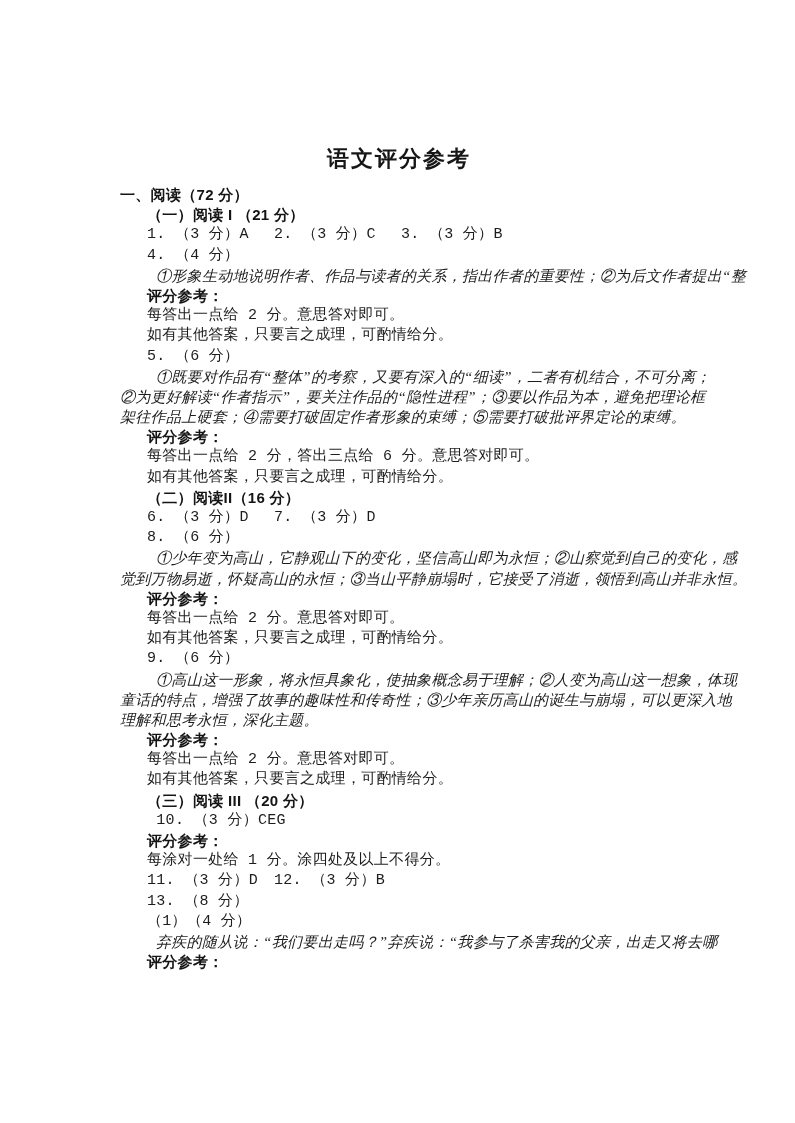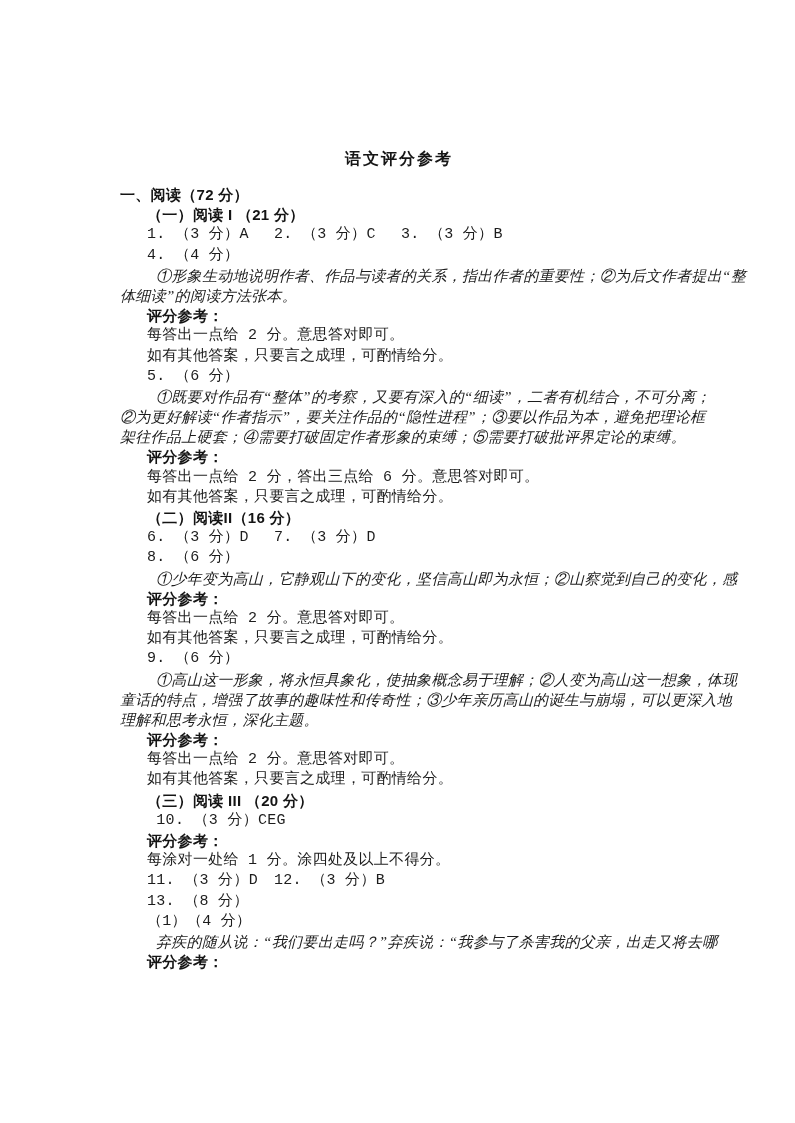--- a/index.html
+++ b/index.html
@@ -16,21 +16,21 @@
   }
   .doc {
     position: absolute;
     left: 120px; top: 146px;
     width: 558px;
     color: #1c1c1c;
   }
   .doc-title {
     font-family: "Liberation Sans", sans-serif;
     font-weight: 700;
-    font-size: 16px;
+    font-size: 22px;
     line-height: 26px;
     text-align: center;
     letter-spacing: 2px;
     margin: 0 0 13px 0;
     color: #161616;
   }
   .line {
     height: 20.2px;
     line-height: 20.2px;
     font-size: 15px;
@@ -67,35 +67,35 @@
 
 <div class="page">
   <div class="doc">
     <div class="doc-title">语文评分参考</div>
     <div>
         <div class="line h1 ind-base">一、阅读（72 分）</div>
         <div class="line h2 ind-sub">（一）阅读 I （21 分）</div>
         <div class="line q-multi ind-sub"><span class="seg">1. （3 分）A</span><span class="seg">2. （3 分）C</span><span class="seg">3. （3 分）B</span></div>
         <div class="line q ind-sub">4. （4 分）</div>
         <div class="line kai ind-para">①形象生动地说明作者、作品与读者的关系，指出作者的重要性；②为后文作者提出“整</div>
-        <div class="line kai ind-base">体细读”的阅读方法张本。</div>
         <div class="line label ind-sub">评分参考：</div>
         <div class="line note ind-sub">每答出一点给 2 分。意思答对即可。</div>
         <div class="line note ind-sub">如有其他答案，只要言之成理，可酌情给分。</div>
         <div class="line q ind-sub">5. （6 分）</div>
         <div class="line kai ind-para">①既要对作品有“整体”的考察，又要有深入的“细读”，二者有机结合，不可分离；</div>
         <div class="line kai ind-base">②为更好解读“作者指示”，要关注作品的“隐性进程”；③要以作品为本，避免把理论框</div>
         <div class="line kai ind-base">架往作品上硬套；④需要打破固定作者形象的束缚；⑤需要打破批评界定论的束缚。</div>
         <div class="line label ind-sub">评分参考：</div>
         <div class="line note ind-sub">每答出一点给 2 分，答出三点给 6 分。意思答对即可。</div>
         <div class="line note ind-sub">如有其他答案，只要言之成理，可酌情给分。</div>
         <div class="line h2 ind-sub">（二）阅读II（16 分）</div>
         <div class="line q-multi ind-sub"><span class="seg">6. （3 分）D</span><span class="seg">7. （3 分）D</span></div>
         <div class="line q ind-sub">8. （6 分）</div>
         <div class="line kai ind-para">①少年变为高山，它静观山下的变化，坚信高山即为永恒；②山察觉到自己的变化，感</div>
+        <div class="line kai ind-base">觉到万物易逝，怀疑高山的永恒；③当山平静崩塌时，它接受了消逝，领悟到高山并非永恒。</div>
         <div class="line label ind-sub">评分参考：</div>
         <div class="line note ind-sub">每答出一点给 2 分。意思答对即可。</div>
         <div class="line note ind-sub">如有其他答案，只要言之成理，可酌情给分。</div>
         <div class="line q ind-sub">9. （6 分）</div>
         <div class="line kai ind-para">①高山这一形象，将永恒具象化，使抽象概念易于理解；②人变为高山这一想象，体现</div>
         <div class="line kai ind-base">童话的特点，增强了故事的趣味性和传奇性；③少年亲历高山的诞生与崩塌，可以更深入地</div>
         <div class="line kai ind-base">理解和思考永恒，深化主题。</div>
         <div class="line label ind-sub">评分参考：</div>
         <div class="line note ind-sub">每答出一点给 2 分。意思答对即可。</div>
         <div class="line note ind-sub">如有其他答案，只要言之成理，可酌情给分。</div>

